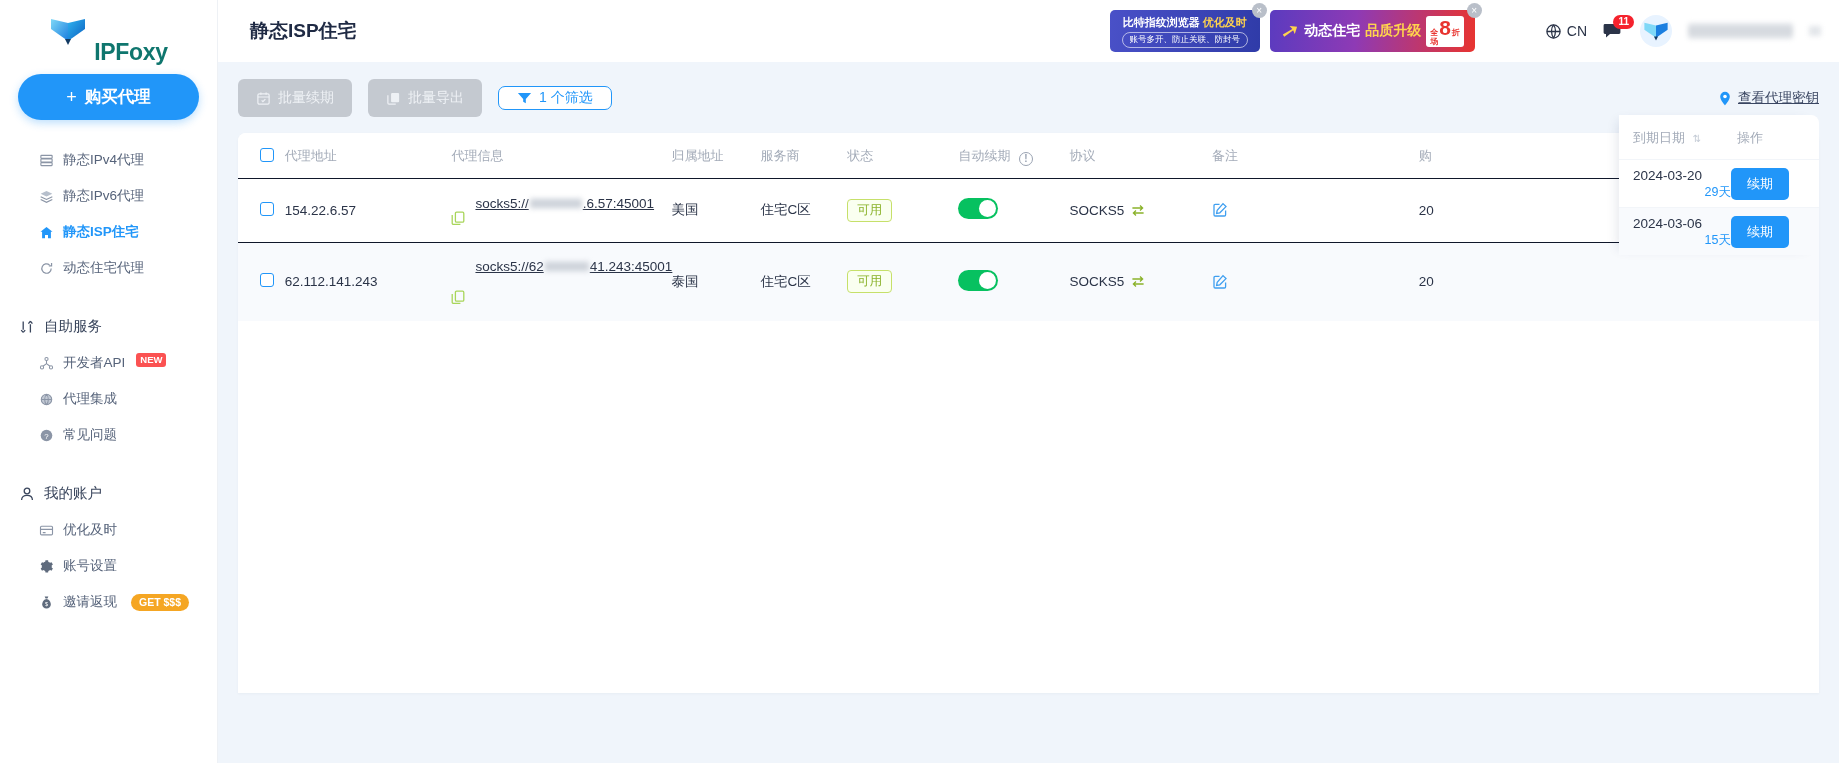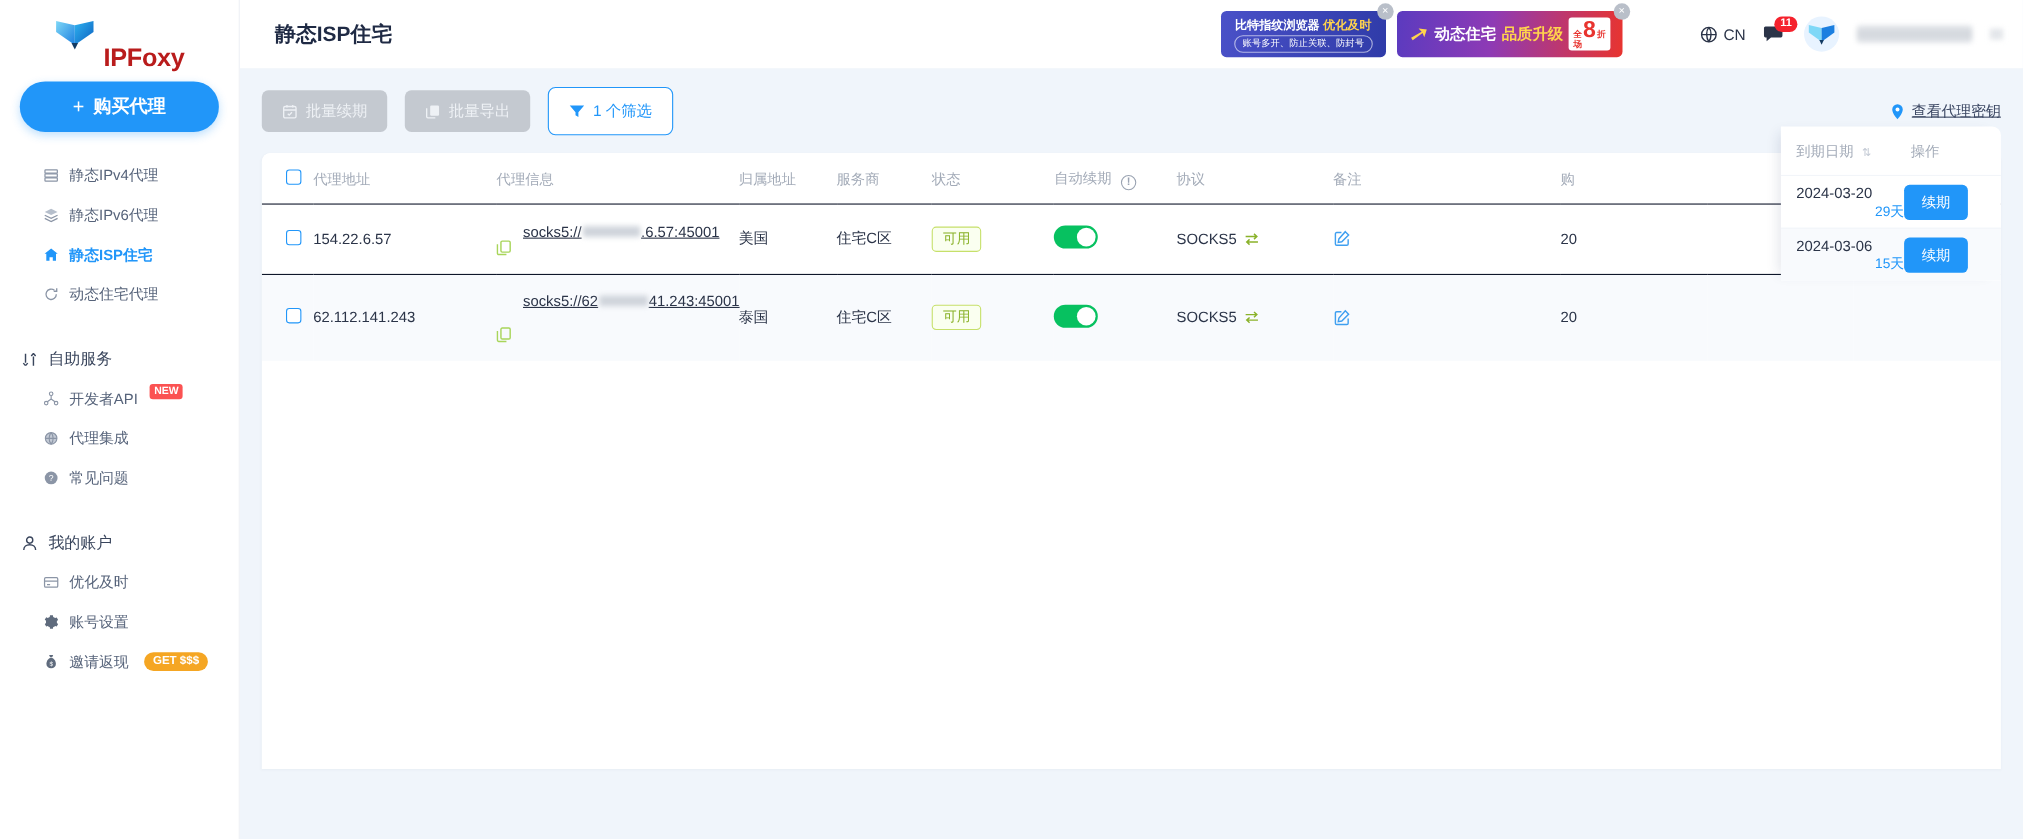--- a/index.html
+++ b/index.html
@@ -16,38 +16,38 @@
     width: 218px; height: 763px; background: #ffffff;
     display: flex; flex-direction: column; flex: 0 0 218px;
     border-right: 1px solid #eef1f5;
     position: relative; z-index: 5;
   }
   .logo-area {
     height: 62px; display: flex; align-items: center; justify-content: center;
     gap: 7px;
   }
   .logo-mark { width: 38px; height: 32px; position: relative; }
-  .logo-text { font-size: 23px; font-weight: bold; color: #b91c1c; letter-spacing: -0.3px; margin-top: 42px; }
+  .logo-text { font-size: 23px; font-weight: bold; color: #0f766e; letter-spacing: -0.3px; margin-top: 42px; }
 
   .buy-btn {
     margin: 12px 18px 4px 18px; height: 46px; border-radius: 23px;
     background: #2196f9; color: #fff; font-size: 16.5px; font-weight: 600;
     display: flex; align-items: center; justify-content: center; gap: 8px;
     cursor: pointer; border: none;
     box-shadow: 0 3px 9px rgba(33,150,249,0.30);
   }
   .buy-btn .plus { font-size: 18px; font-weight: 400; }
 
   .nav { padding-top: 18px; overflow: hidden; }
   .nav-group-title {
     display: flex; align-items: center; gap: 9px;
     padding: 9px 0 9px 18px; font-size: 14.5px; color: #39455c; font-weight: 500;
   }
   .nav-item {
-    display: flex; align-items: flex-start; gap: 8px;
+    display: flex; align-items: flex-end; gap: 8px;
     padding: 9px 0 9px 38px; font-size: 13.5px; color: #56637a;
     cursor: pointer; position: relative;
   }
   .nav-item.active { color: #2196f9; font-weight: bold; }
   .nav-item .ico, .nav-group-title .ico {
     width: 17px; height: 17px; display: inline-flex;
     align-items: center; justify-content: center; flex: 0 0 17px;
   }
   .badge-new {
     background: #fb5252; color: #fff; font-size: 9.5px; font-weight: bold;
@@ -125,21 +125,21 @@
   .content { flex: 1; padding: 17px 20px 0 20px; min-width: 0; position: relative; }
 
   .toolbar { display: flex; align-items: center; gap: 16px; padding-bottom: 16px; }
   .tb-btn {
     height: 38px; border-radius: 6px; display: flex; align-items: center; gap: 7px;
     padding: 0 18px; font-size: 14px; cursor: pointer; border: none;
   }
   .tb-btn.disabled { background: #c4c9d0; color: #eef1f5; cursor: not-allowed; }
   .tb-btn.outline {
     background: #fff; color: #2196f9; border: 1.5px solid #2196f9;
-    height: 44px; border-radius: 7px; font-weight: 500;
+    height: 24px; border-radius: 7px; font-weight: 500;
   }
   .toolbar-right { margin-left: auto; display: flex; align-items: center; }
   .key-link {
     display: flex; align-items: center; gap: 6px; font-size: 13.5px;
     color: #3a4662; text-decoration: underline; cursor: pointer;
   }
   .pin-ico { color: #2196f9; }
 
   
   .table-card {

